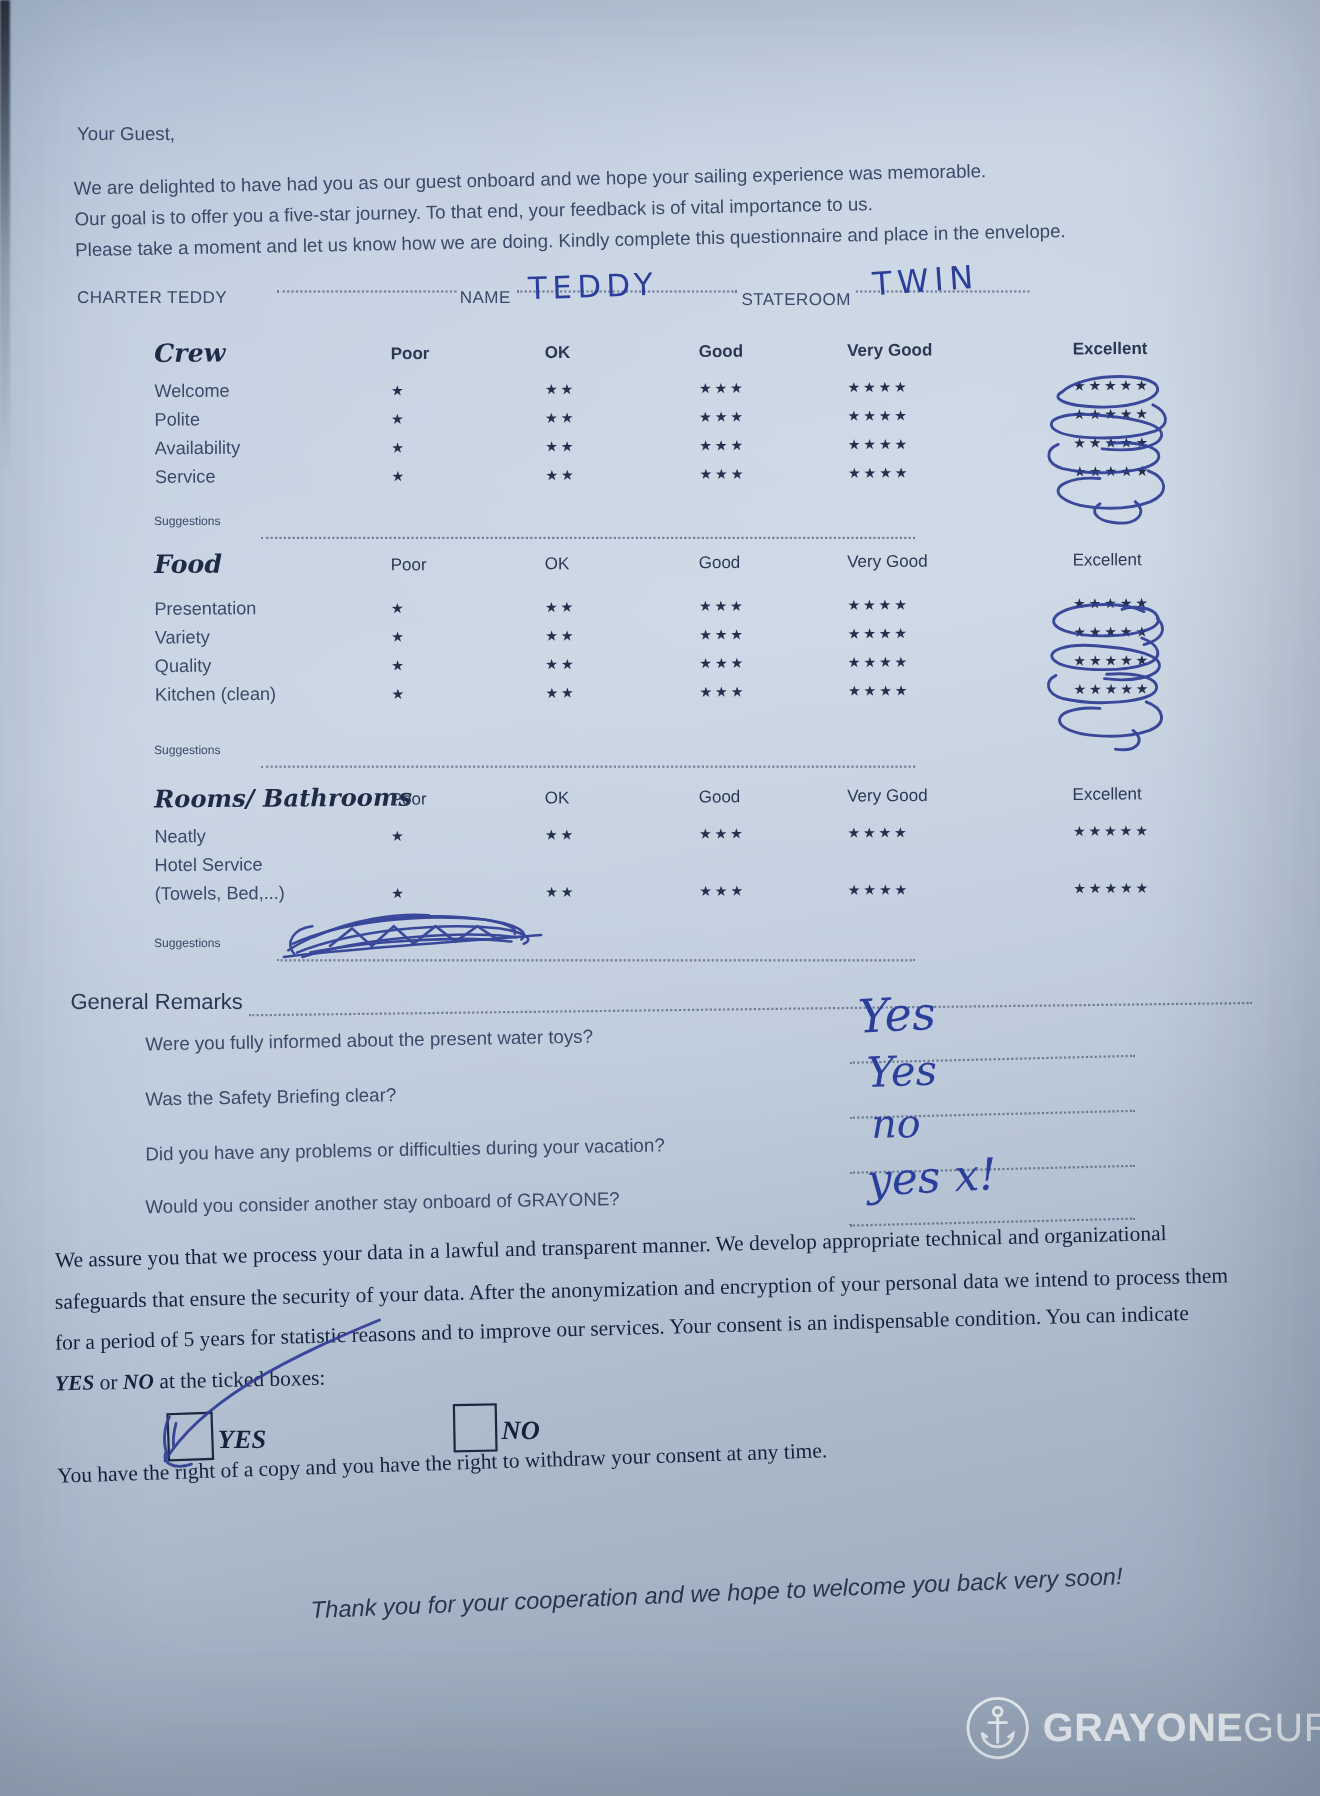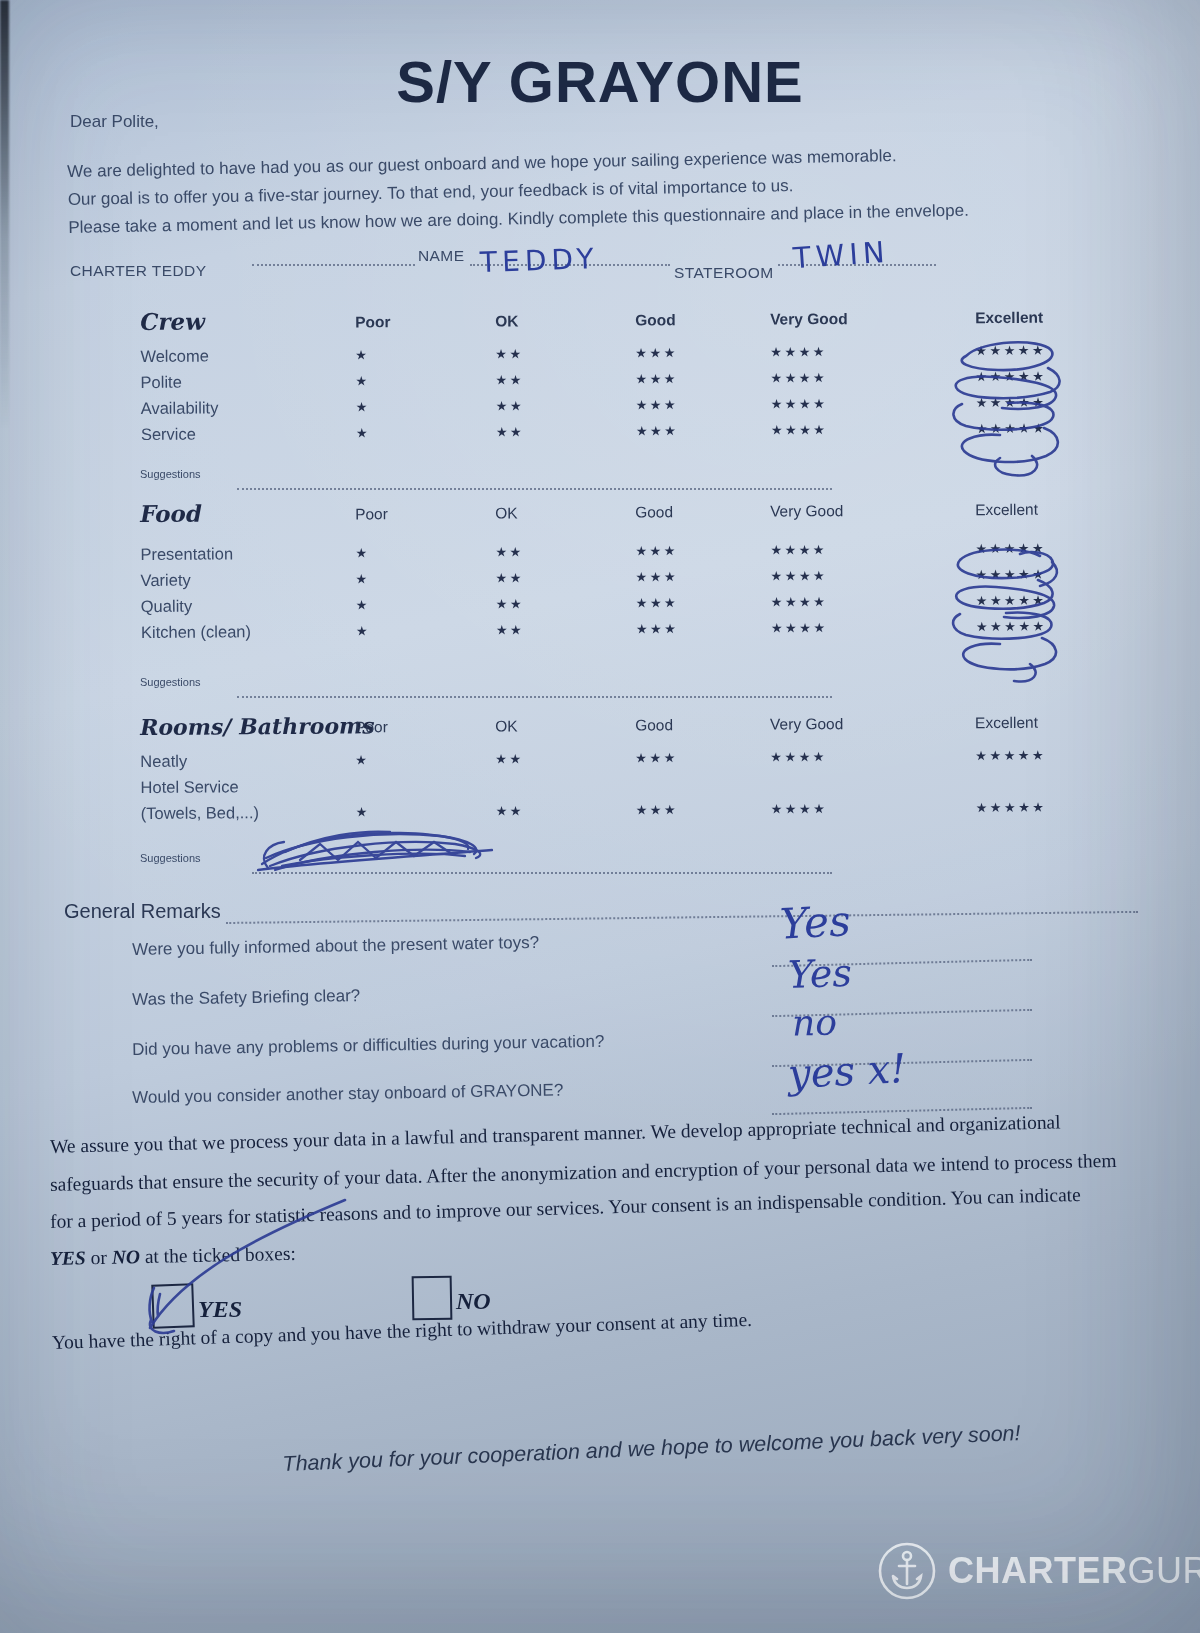--- a/index.html
+++ b/index.html
@@ -53,33 +53,32 @@
   .logo-text{font-size:36px; color:rgba(243,247,250,0.95); letter-spacing:0.5px; white-space:nowrap;}
   .logo-text .strong{font-weight:bold;}
   .pen{position:absolute; left:0; top:0; pointer-events:none;}
 </style>
 </head>
 <body>
 
 <div class="page">
   <div class="edge-left"></div>
 
-  <h1 class="title">S/Y GRAYONE</h1>
-  <div class="abs greeting">Dear Polite,</div>
+  <div class="abs greeting">Your Guest,</div>
 
   <div class="abs intro">
     <div>We are delighted to have had you as our guest onboard and we hope your sailing experience was memorable.</div>
     <div>Our goal is to offer you a five-star journey. To that end, your feedback is of vital importance to us.</div>
     <div>Please take a moment and let us know how we are doing. Kindly complete this questionnaire and place in the envelope.</div>
   </div>
 
   <div>
     <span class="abs flabel" style="left:70px; top:262px;">CHARTER TEDDY</span>
     <span class="abs dots" style="left:252px; top:244px; width:163px;"></span>
-    <span class="abs flabel" style="left:418px; top:247px;">NAME</span>
+    <span class="abs flabel" style="left:418px; top:262px;">NAME</span>
     <span class="abs dots" style="left:470px; top:244px; width:200px;"></span>
     <span class="abs hand-caps" style="left:480px; top:244px; font-size:28px; transform:rotate(-2deg);">TEDDY</span>
     <span class="abs flabel" style="left:674px; top:264px;">STATEROOM</span>
     <span class="abs dots" style="left:778px; top:244px; width:158px;"></span>
     <span class="abs hand-caps" style="left:793px; top:238px; font-size:29px; transform:rotate(-4deg);">TWIN</span>
   </div>
 
   <div class="section bold" style="top:308px;">
     <div class="grid">
       <span class="sec-title">Crew</span>
@@ -255,21 +254,21 @@
     <svg width="62" height="62" viewBox="0 0 62 62">
       <circle cx="31" cy="31" r="27" fill="none" stroke="rgba(243,247,250,0.95)" stroke-width="2.6"></circle>
       <g stroke="rgba(243,247,250,0.95)" stroke-width="2.6" fill="none" stroke-linecap="round">
         <circle cx="31" cy="16" r="4"></circle>
         <line x1="31" y1="20" x2="31" y2="44"></line>
         <line x1="23" y1="26" x2="39" y2="26"></line>
         <path d="M 17 36 C 18 44 24 48 31 48 C 38 48 44 44 45 36 L 41 39 M 17 36 L 21 39"></path>
       </g>
     </svg>
     <div class="logo-text">
-      <span class="strong">CHARTER</span><span>GURU</span>
+      <span class="strong">GRAYONE</span><span>GURU</span>
     </div>
   </div>
 
   <svg class="pen" width="1200" height="1633" viewBox="0 0 1200 1633">
     <g stroke="#2e3d94" stroke-width="2.6" fill="none" stroke-linecap="round" opacity="0.92">
 
       <g>
         <path d="M 966 356 C 982 340 1040 338 1051 350 C 1059 361 1032 371 998 370 C 968 369 954 362 966 356"></path>
         <path d="M 1048 368 C 1062 375 1064 386 1050 392 C 1022 401 970 400 958 390 C 949 381 968 375 994 377 C 1022 379 1058 384 1056 396 C 1054 407 1028 411 1002 408"></path>
         <path d="M 962 404 C 950 409 950 421 966 426 C 996 433 1048 430 1053 417 C 1057 406 1034 401 1008 403"></path>

